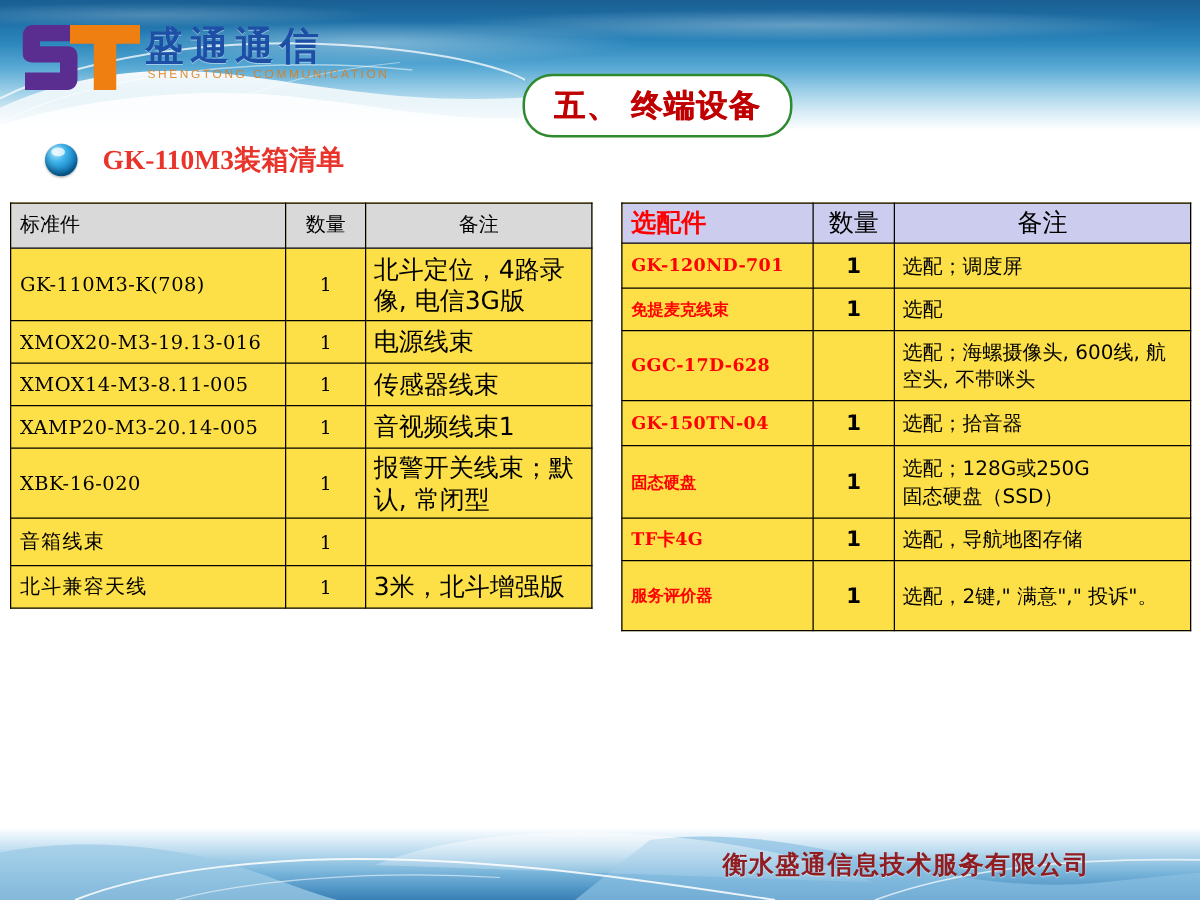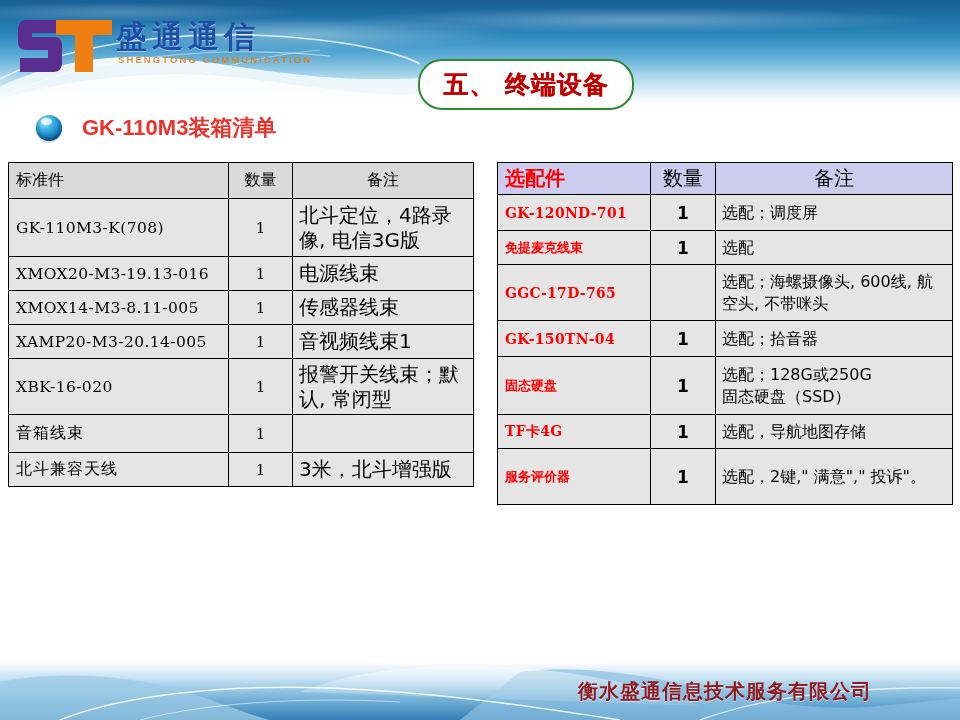--- a/index.html
+++ b/index.html
@@ -54,21 +54,21 @@
     font-weight: bold;
     letter-spacing: 5px;
     color: #1e4fa6;
     text-shadow: 0 1px 0 rgba(255,255,255,.45);
     white-space: nowrap;
   }
   .logo-en {
     position: absolute; left: 100px; top: 40px;
     font-family: "Liberation Sans", sans-serif;
     font-size: 9.5px;
-    font-weight: bold;
+    font-weight: normal;
     letter-spacing: 2.1px;
     color: #e07a12;
     opacity: .85;
     white-space: nowrap;
   }
 
   
   .title-pill {
     position: absolute;
     left: 418px; top: 59px;
@@ -111,34 +111,34 @@
     content: "";
     position: absolute;
     left: 5px; top: 3px;
     width: 11px; height: 7px;
     border-radius: 50%;
     background: rgba(255,255,255,.72);
     filter: blur(0.6px);
   }
   .subtitle-text {
     margin-left: 20px;
-    font-family: Liberation Sans, sans-serif;
+    font-family: Liberation Serif, serif;
     font-size: 22px;
     font-weight: bold;
     color: #e8342a;
     letter-spacing: 0px;
     white-space: nowrap;
   }
 
   
   table.pk {
     position: absolute;
     border-collapse: collapse;
     table-layout: fixed;
-    background: #e5e5e5;
+    background: #fde047;
     padding-left: 24px;
   }
   table.pk td, table.pk th {
     border: 1px solid #000000;
     vertical-align: middle;
     padding: 2px 5px;
     box-sizing: border-box;
   }
 
   
@@ -355,21 +355,21 @@
         <td class="c-name serif">GK-120ND-701</td>
         <td class="c-qty">1</td>
         <td class="c-note">选配；调度屏</td>
       </tr>
       <tr style="height: 34px;">
         <td class="c-name bold">免提麦克线束</td>
         <td class="c-qty">1</td>
         <td class="c-note">选配</td>
       </tr>
       <tr style="height: 56px;">
-        <td class="c-name serif">GGC-17D-765</td>
+        <td class="c-name serif">GGC-17D-628</td>
         <td class="c-qty"></td>
         <td class="c-note">选配；海螺摄像头, 600线, 航空头, 不带咪头</td>
       </tr>
       <tr style="height: 36px;">
         <td class="c-name serif">GK-150TN-04</td>
         <td class="c-qty">1</td>
         <td class="c-note">选配；拾音器</td>
       </tr>
       <tr style="height: 58px;">
         <td class="c-name bold">固态硬盘</td>

